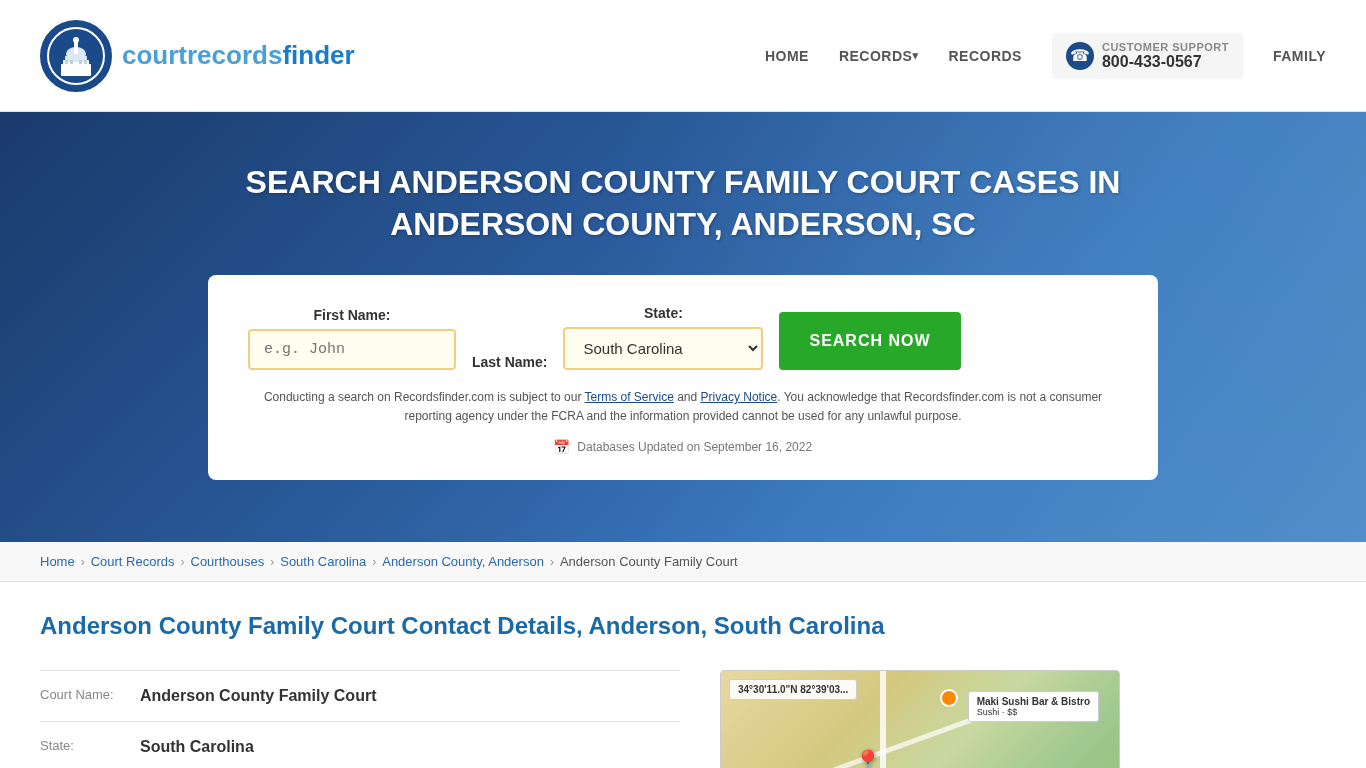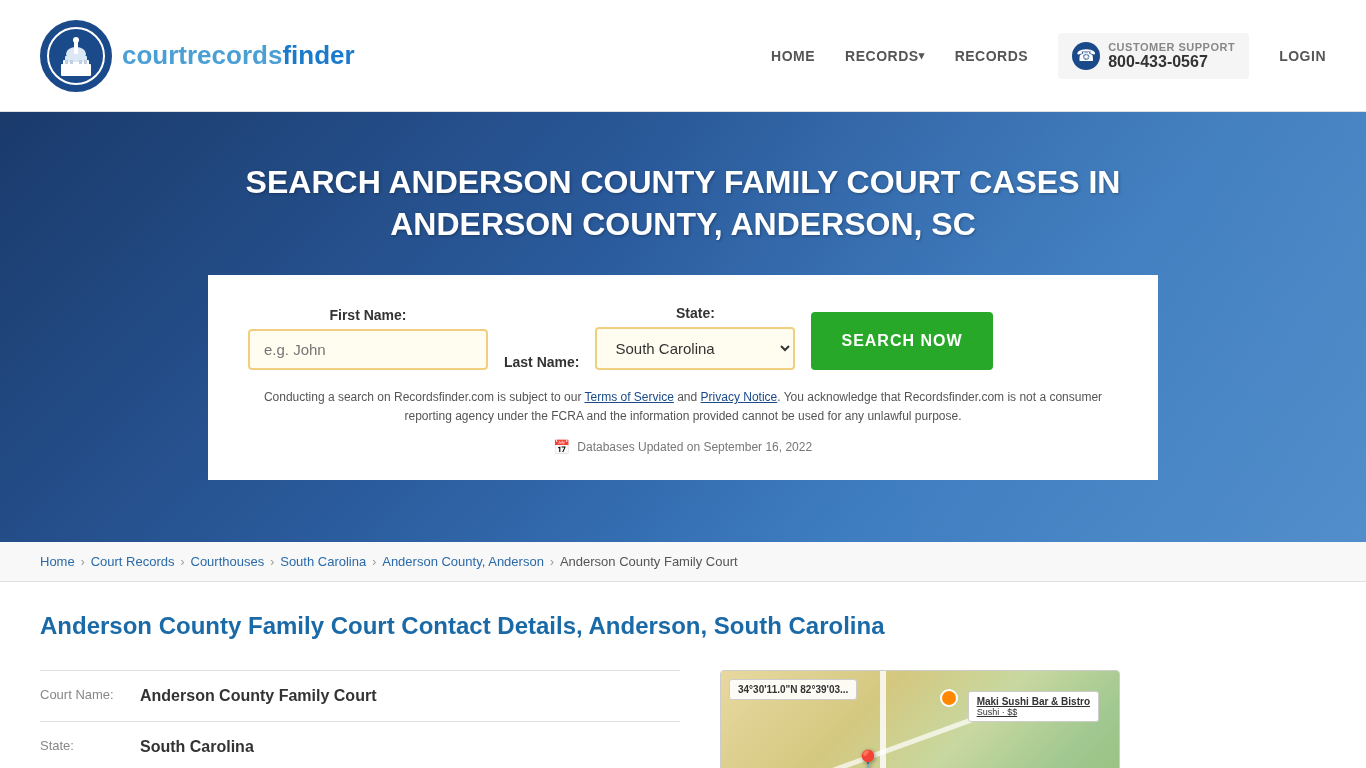--- a/index.html
+++ b/index.html
@@ -127,21 +127,21 @@
       font-weight: 900;
       text-transform: uppercase;
       line-height: 1.3;
       margin-bottom: 30px;
       text-shadow: 1px 1px 3px rgba(0,0,0,0.3);
       position: relative;
       z-index: 1;
     }
     .search-box {
       background: #fff;
-      border-radius: 0;
+      border-radius: 8px;
       padding: 30px 40px 25px;
       max-width: 950px;
       margin: 0 auto;
       position: relative;
       z-index: 1;
     }
     .search-fields {
       display: flex;
       gap: 16px;
       margin-bottom: 18px;
@@ -158,21 +158,22 @@
       color: #333;
     }
     .field-group input {
       border: 2px solid #f0d080;
       border-radius: 4px;
       padding: 10px 14px;
       font-size: 15px;
       color: #aaa;
       outline: none;
       background: #fffdf0;
-      width: 240px;
+      width: 208px;
+      font-family: Liberation Mono, monospace;
     }
     .field-group select {
       border: 2px solid #f0d080;
       border-radius: 4px;
       padding: 10px 14px;
       font-size: 15px;
       color: #333;
       outline: none;
       background: #fffdf0;
       width: 200px;
@@ -350,21 +351,20 @@
     .map-sushi {
       position: absolute;
       top: 20px;
       right: 20px;
       background: #fff;
       border: 1px solid #ccc;
       border-radius: 3px;
       padding: 4px 8px;
       font-size: 9px;
       color: #333;
-      text-decoration: underline;
     }
     .map-sushi-name {
       font-weight: 700;
       font-size: 10px;
     }
     .map-orange-marker {
       position: absolute;
       top: 18px;
       left: 55%;
       width: 18px;
@@ -407,21 +407,21 @@
       <span style="font-size:11px;">▾</span>
     </div>
     <a class="nav-item">RECORDS</a>
     <div class="support-area">
       <div class="support-icon">☎</div>
       <div class="support-text">
         <span class="support-label">CUSTOMER SUPPORT</span>
         <span class="support-number">800-433-0567</span>
       </div>
     </div>
-    <span class="login-btn">LOGIN</span>
+    <span class="login-btn">FAMILY</span>
   </nav>
 </header>
 
 <section class="hero">
   <div class="hero-bg"></div>
   <h1>
     <span>SEARCH ANDERSON COUNTY FAMILY COURT CASES IN</span><br>
     <span>ANDERSON COUNTY, ANDERSON, SC</span>
   </h1>
   <div class="search-box">

